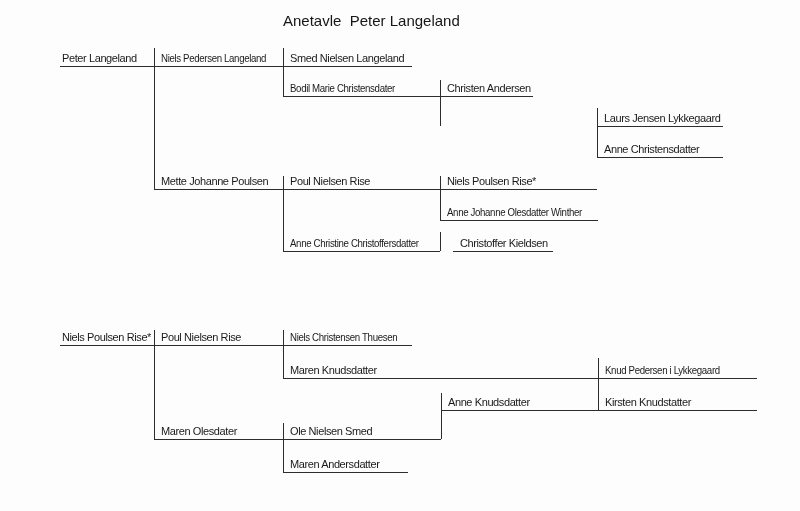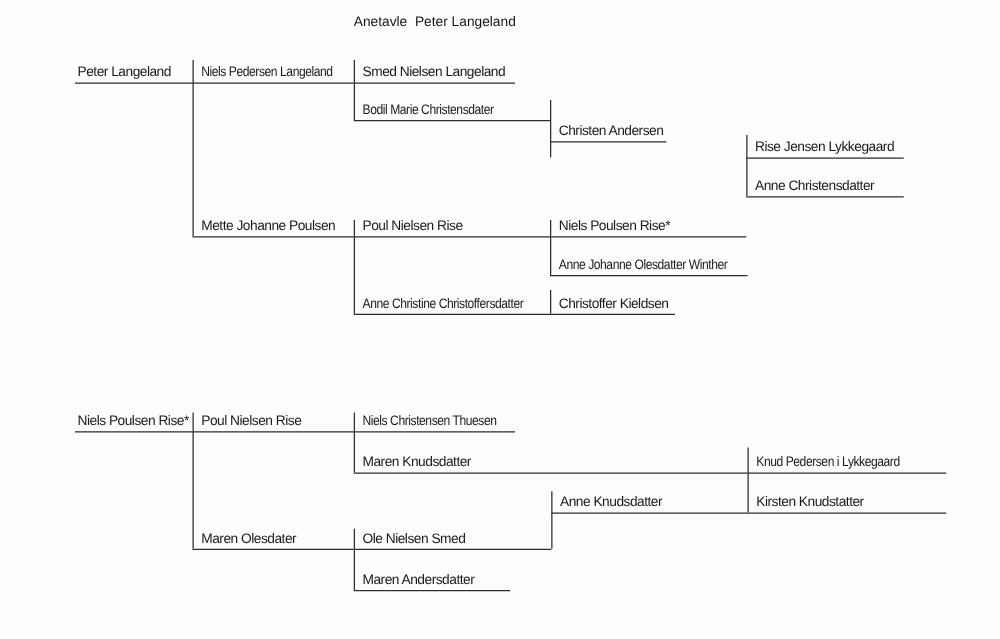--- a/index.html
+++ b/index.html
@@ -3,21 +3,21 @@
 <meta charset="utf-8">
 <style>
   html,body { margin:0; padding:0; background:#ffffff; }
   .canvas {
     position:relative; width:800px; height:511px;
     background:#fdfdfd; overflow:hidden;
     font-family:"Liberation Sans", sans-serif; color:#1a1a1a;
   }
   .title {
     position:absolute; left:283px; top:12px;
-    font-size:11px; white-space:pre; color:#161616;
+    font-size:15px; white-space:pre; color:#161616;
   }
   .person {
     position:absolute; height:19px; box-sizing:border-box;
     border-bottom:1.4px solid #2d2d2d;
   }
   .pname {
     position:absolute; left:7px; bottom:2px;
     font-size:11px; letter-spacing:-0.4px; white-space:nowrap; color:#1a1a1a;
   }
   .col1 .pname { left:2px; }
@@ -38,45 +38,45 @@
     </div>
   <div class="person xtight" style="left:154px;top:48px;width:129px;">
       <span class="pname">Niels Pedersen Langeland</span>
     </div>
   <div class="person" style="left:283px;top:48px;width:129px;">
       <span class="pname">Smed Nielsen Langeland</span>
     </div>
   <div class="person xtight" style="left:283px;top:78px;width:157px;">
       <span class="pname">Bodil Marie Christensdater</span>
     </div>
-  <div class="person" style="left:440px;top:95px;width:93px;text-decoration:underline;">
+  <div class="person" style="left:440px;top:78px;width:93px;text-decoration:underline;">
       <span class="pname">Christen Andersen</span>
     </div>
   <div class="person" style="left:597px;top:108px;width:126px;">
-      <span class="pname">Rise Jensen Lykkegaard</span>
+      <span class="pname">Laurs Jensen Lykkegaard</span>
     </div>
   <div class="person" style="left:597px;top:139px;width:126px;padding-left:20px;">
       <span class="pname">Anne Christensdatter</span>
     </div>
   <div class="person" style="left:154px;top:171px;width:129px;">
       <span class="pname">Mette Johanne Poulsen</span>
     </div>
   <div class="person" style="left:283px;top:171px;width:157px;">
       <span class="pname">Poul Nielsen Rise</span>
     </div>
   <div class="person" style="left:440px;top:171px;width:157px;">
       <span class="pname">Niels Poulsen Rise*</span>
     </div>
   <div class="person xtight" style="left:440px;top:202px;width:158px;">
       <span class="pname">Anne Johanne Olesdatter Winther</span>
     </div>
   <div class="person xtight" style="left:283px;top:233px;width:157px;">
       <span class="pname">Anne Christine Christoffersdatter</span>
     </div>
-  <div class="person" style="left:440px;top:233px;width:100px;padding-left:41px;">
+  <div class="person" style="left:453px;top:233px;width:100px;padding-left:41px;">
       <span class="pname">Christoffer Kieldsen</span>
     </div>
 
   <div class="person col1" style="left:60px;top:327px;width:94px;">
       <span class="pname">Niels Poulsen Rise*</span>
     </div>
   <div class="person" style="left:154px;top:327px;width:129px;">
       <span class="pname">Poul Nielsen Rise</span>
     </div>
   <div class="person" style="left:283px;top:360px;width:315px;">

